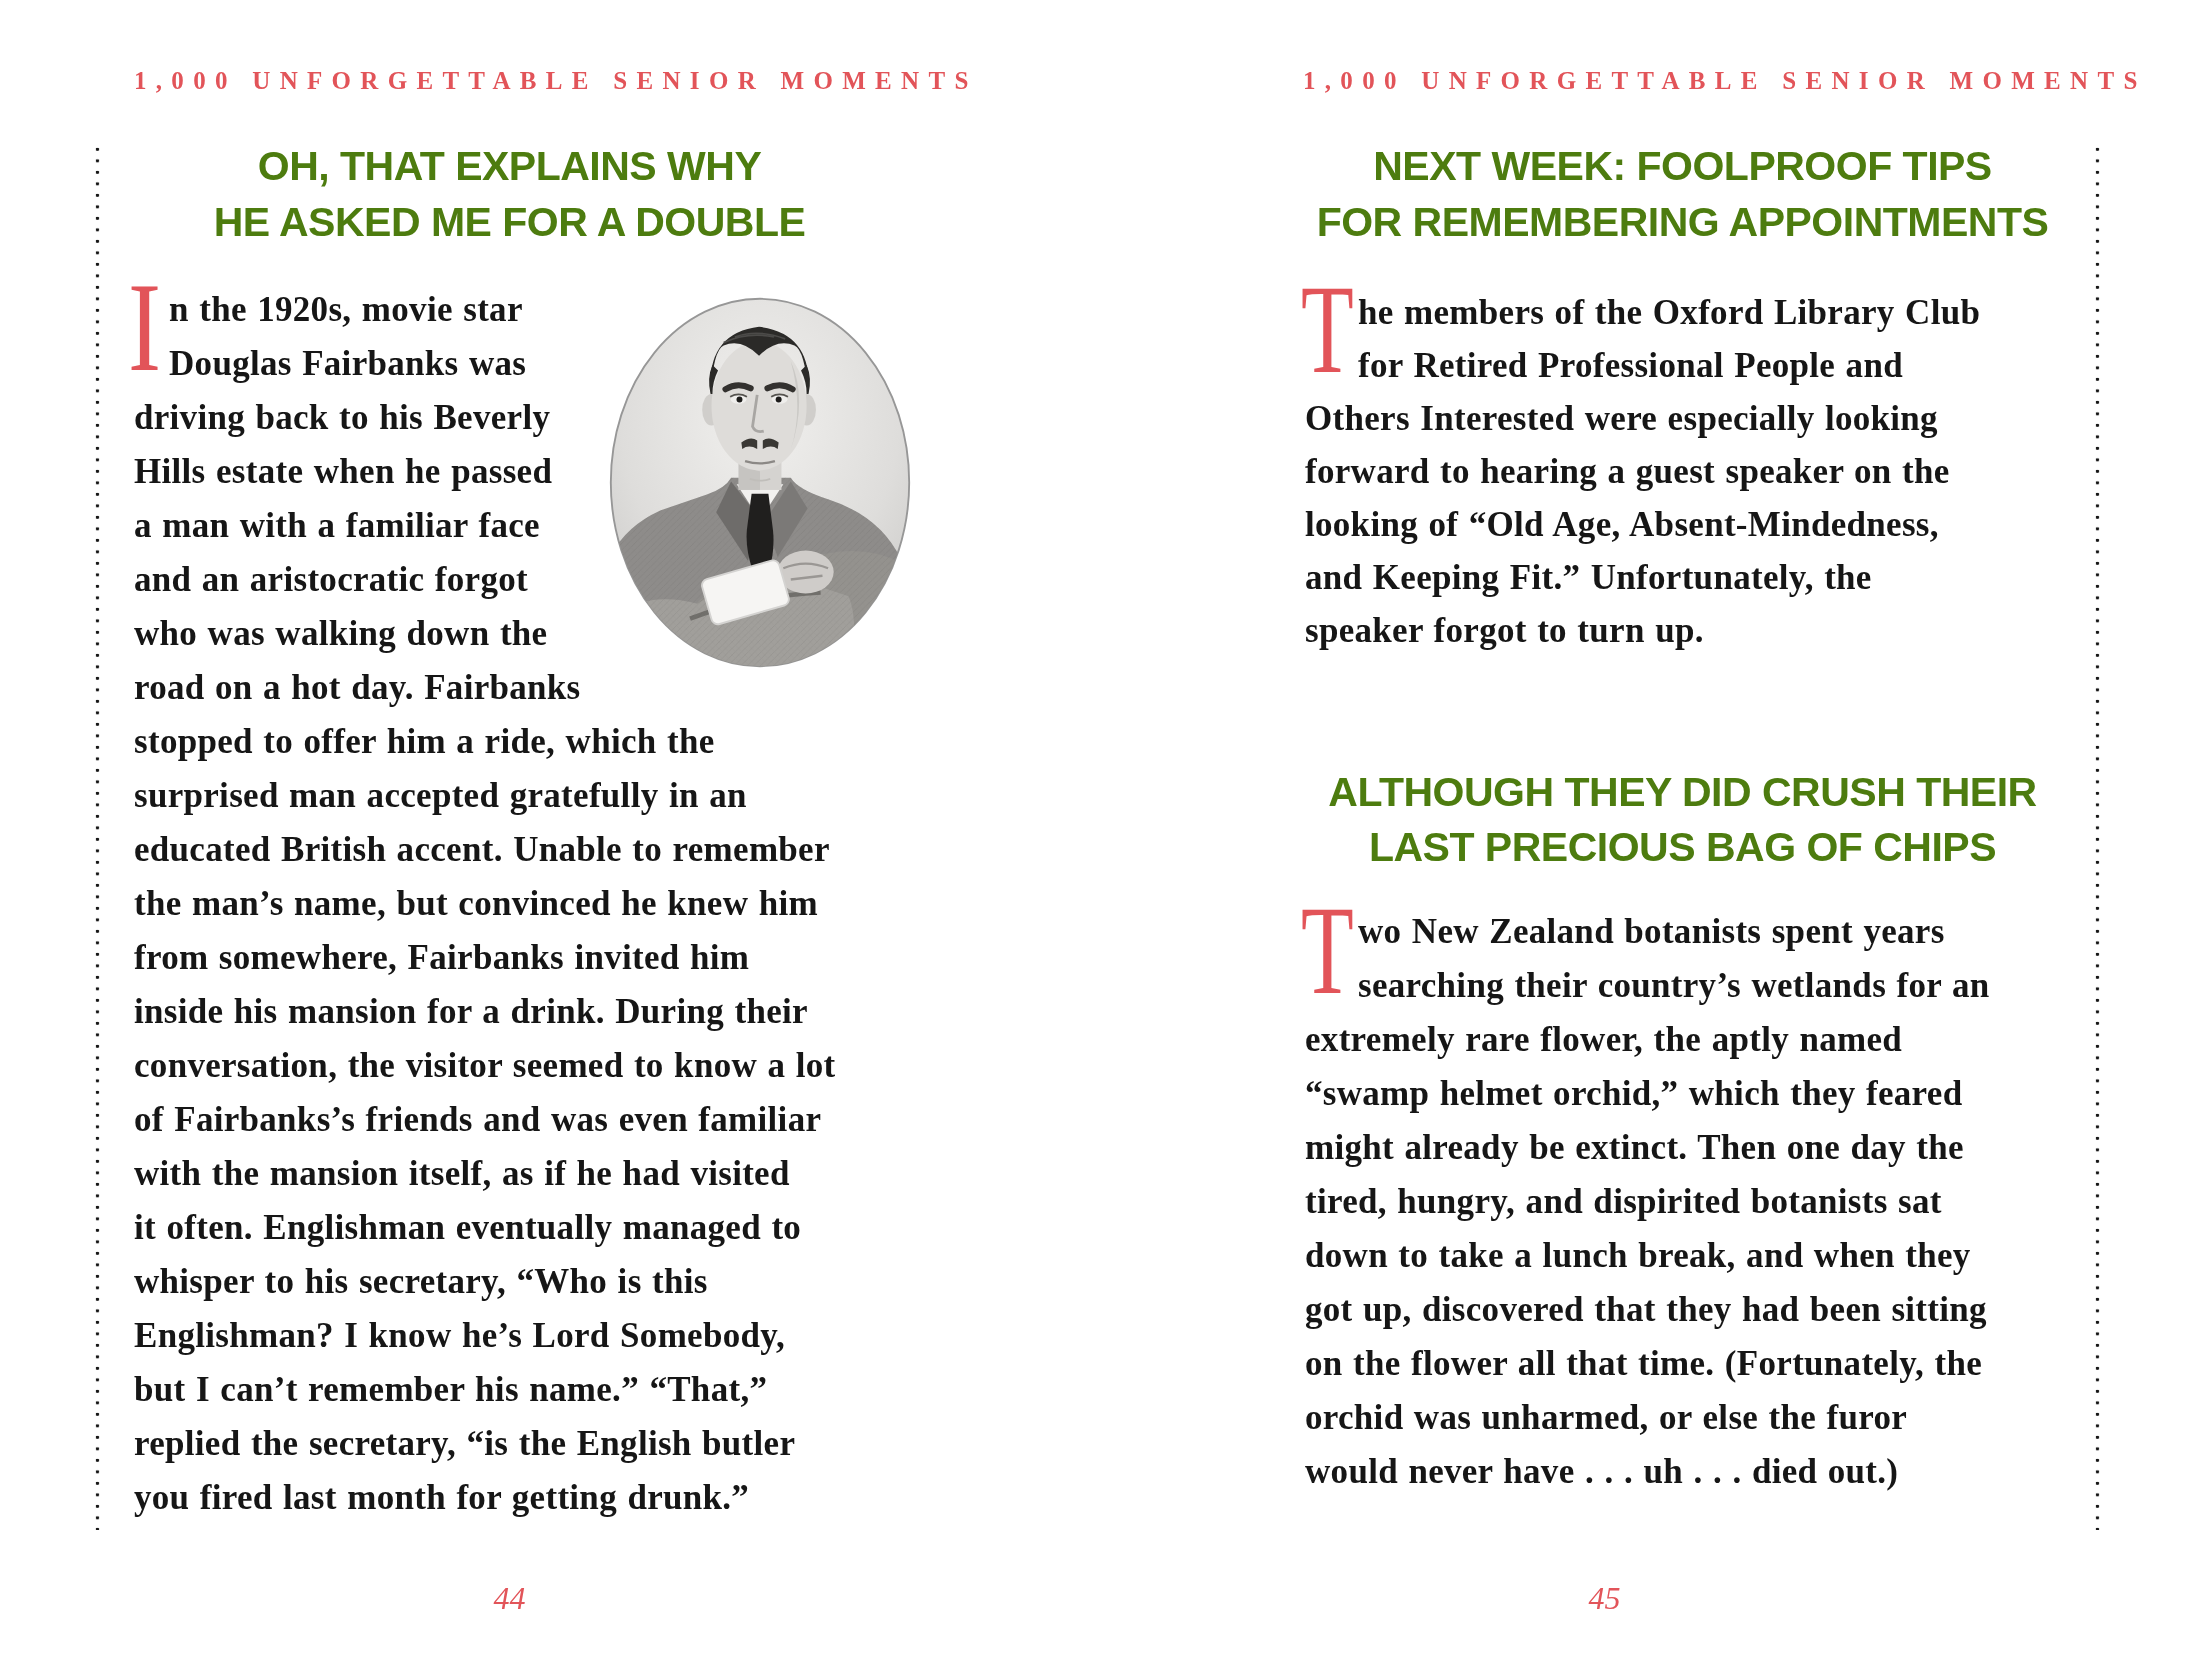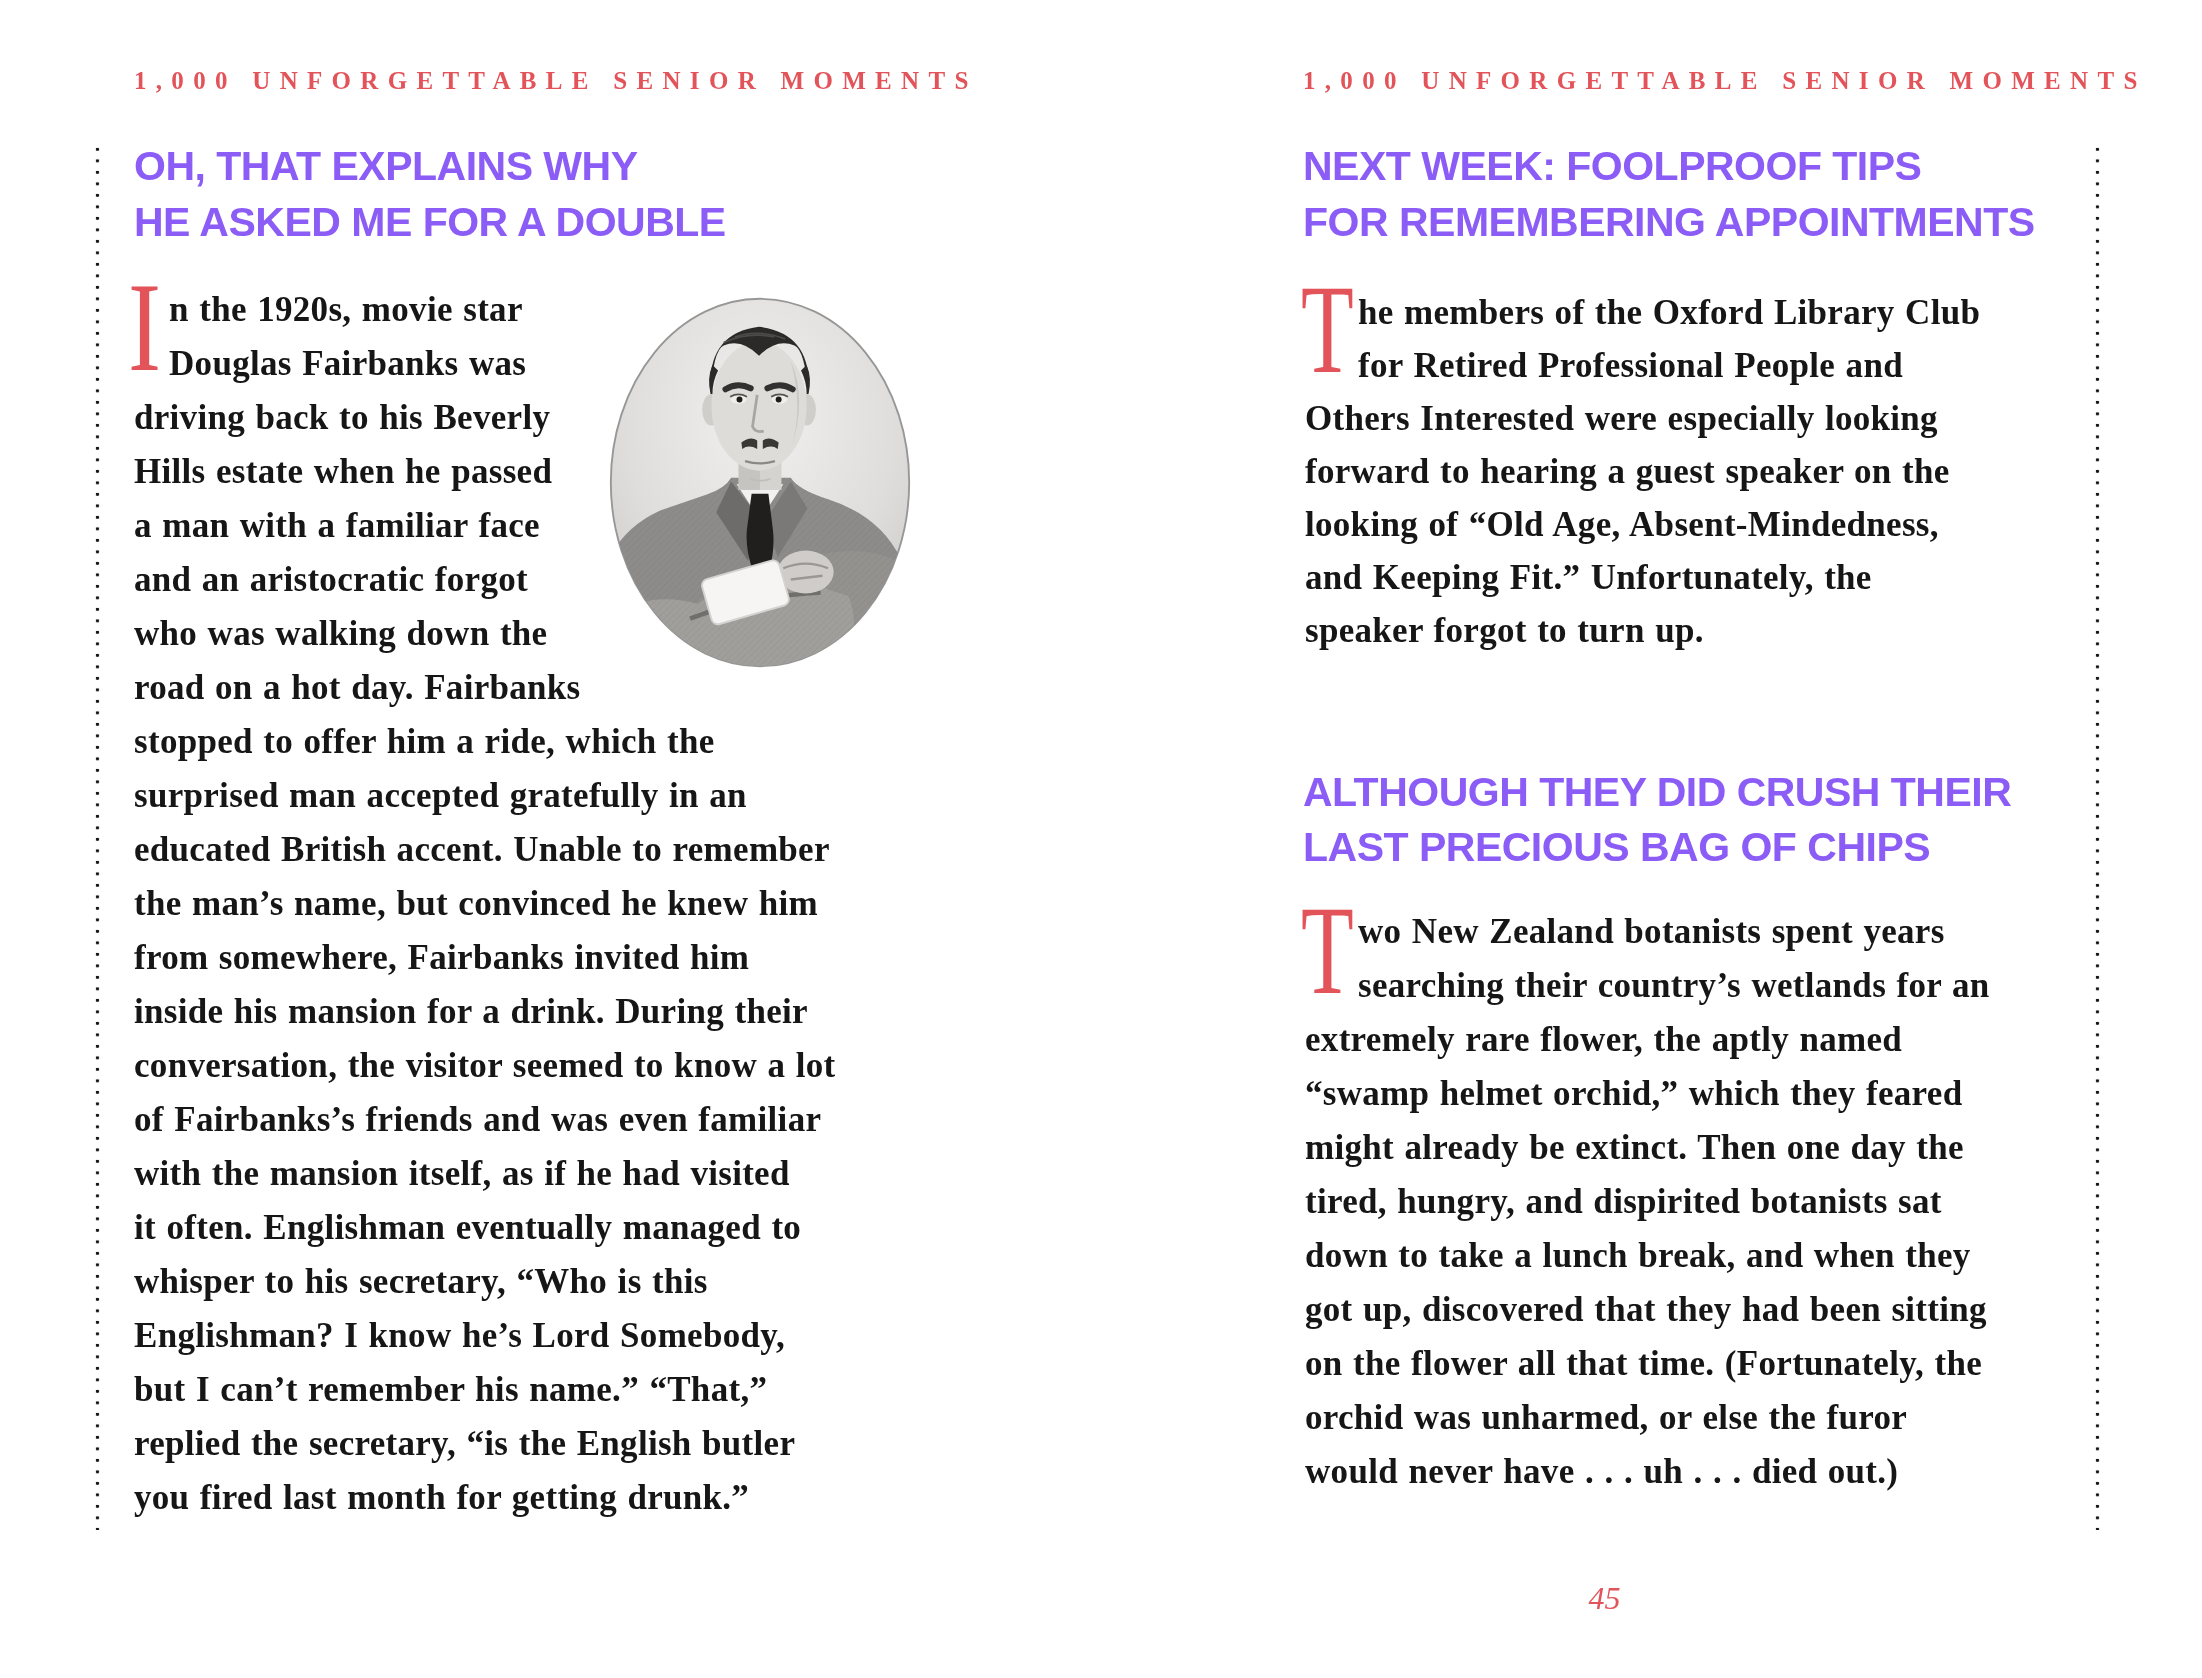--- a/index.html
+++ b/index.html
@@ -26,21 +26,21 @@
     font-weight:bold;font-size:25px;letter-spacing:9.3px;
     color:#e25459;text-align:center;white-space:nowrap;
   }
   #running-head-left{left:134px;width:751px;}
   #running-head-right{left:1303px;width:759px;}
 
   .story-title{
     position:absolute;
     font-family:"Liberation Sans", sans-serif;
     font-weight:bold;font-size:41px;letter-spacing:-0.5px;
-    color:#8b5cf6;text-align:left;white-space:nowrap;
+    color:#4d7c0f;text-align:center;white-space:nowrap;
   }
   .story-title .t-line{height:56px;line-height:56px;}
   #title-left{left:134px;width:751px;top:138px;}
   #title-right-1{left:1303px;width:759px;top:138px;}
   #title-right-2{left:1303px;width:759px;top:765px;}
   #title-right-2 .t-line{height:55px;line-height:55px;}
 
   .body-line{
     position:absolute;height:54px;line-height:54px;
     font-size:35px;letter-spacing:0.3px;word-spacing:1.4px;
@@ -182,20 +182,21 @@
       <path d="M160,106 L155,140 Q158,147 167,145" stroke="#a8a6a3" stroke-width="3" fill="none"></path>
 
       <path d="M143,157 Q153,150 160,155 L160,164 Q151,159 144,164 Z" fill="#3a3834"></path>
       <path d="M183,157 Q173,150 166,155 L166,164 Q175,159 182,164 Z" fill="#3a3834"></path>
 
       <path d="M147,177 Q163,182 179,177" stroke="#8b8885" stroke-width="2.6" fill="none"></path>
       <path d="M152,196 Q163,200 174,196" stroke="#c0beba" stroke-width="2" fill="none"></path>
     </g>
   </svg>
 
+  <div id="page-number-left" class="page-number">44</div>
 
   <div id="running-head-right" class="running-head">1,000 UNFORGETTABLE SENIOR MOMENTS</div>
 
   <div id="title-right-1" class="story-title">
     <div class="t-line">NEXT WEEK: FOOLPROOF TIPS</div>
     <div class="t-line">FOR REMEMBERING APPOINTMENTS</div>
   </div>
 
   <span id="dropcap-right-1" class="drop-cap">T</span>
 

